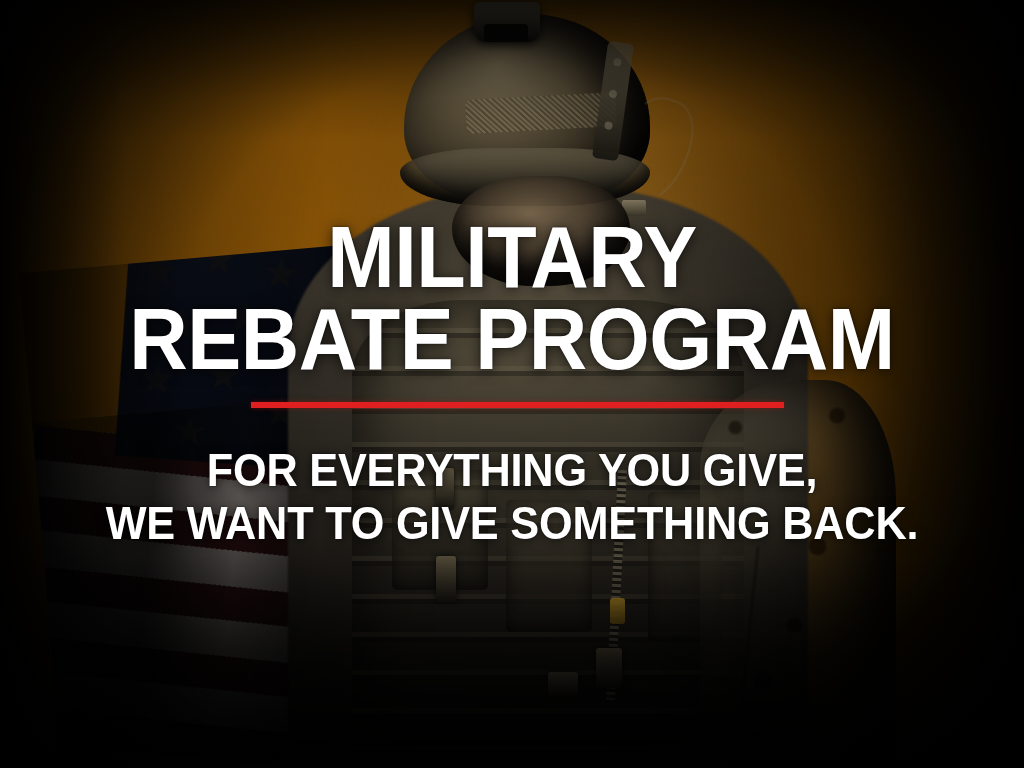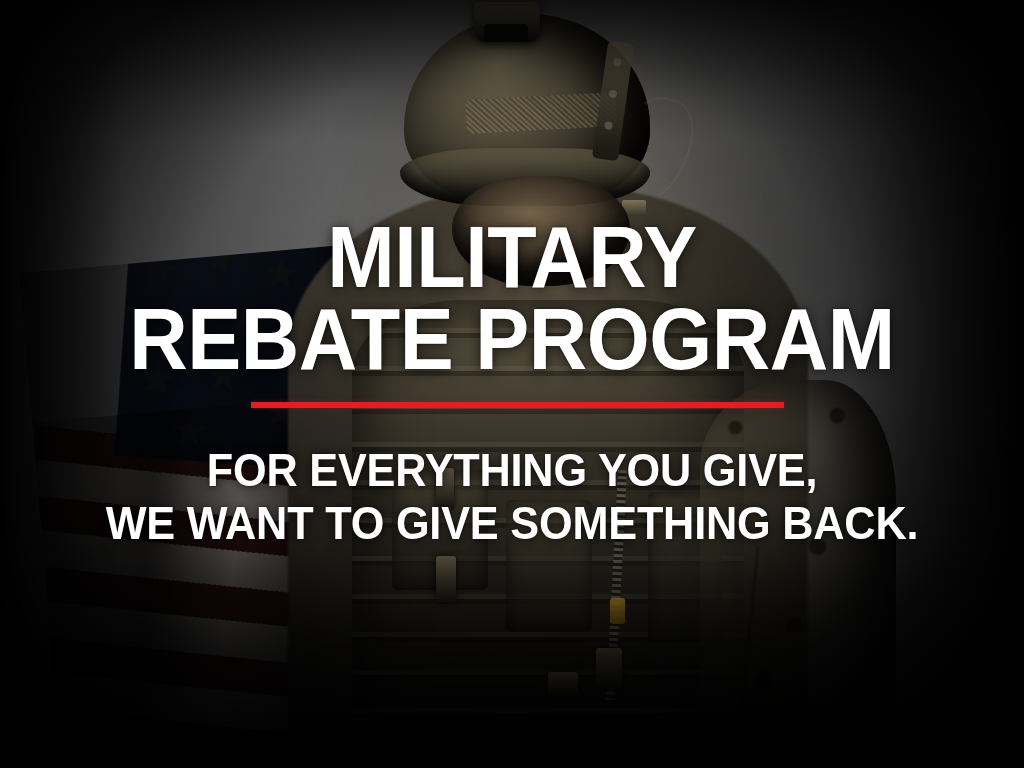--- a/index.html
+++ b/index.html
@@ -8,21 +8,21 @@
   html, body {
     width:1024px; height:768px;
     background:#000;
     font-family:"Liberation Sans", sans-serif;
     overflow:hidden;
   }
 
   #poster {
     position:relative;
     width:1024px; height:768px;
-    background:#737373;
+    background:#a16207;
     overflow:hidden;
   }
 
   
   .photo { position:absolute; inset:0; overflow:hidden; }
 
   
   .keylight {
     position:absolute; left:180px; top:-60px;
     width:760px; height:900px;

